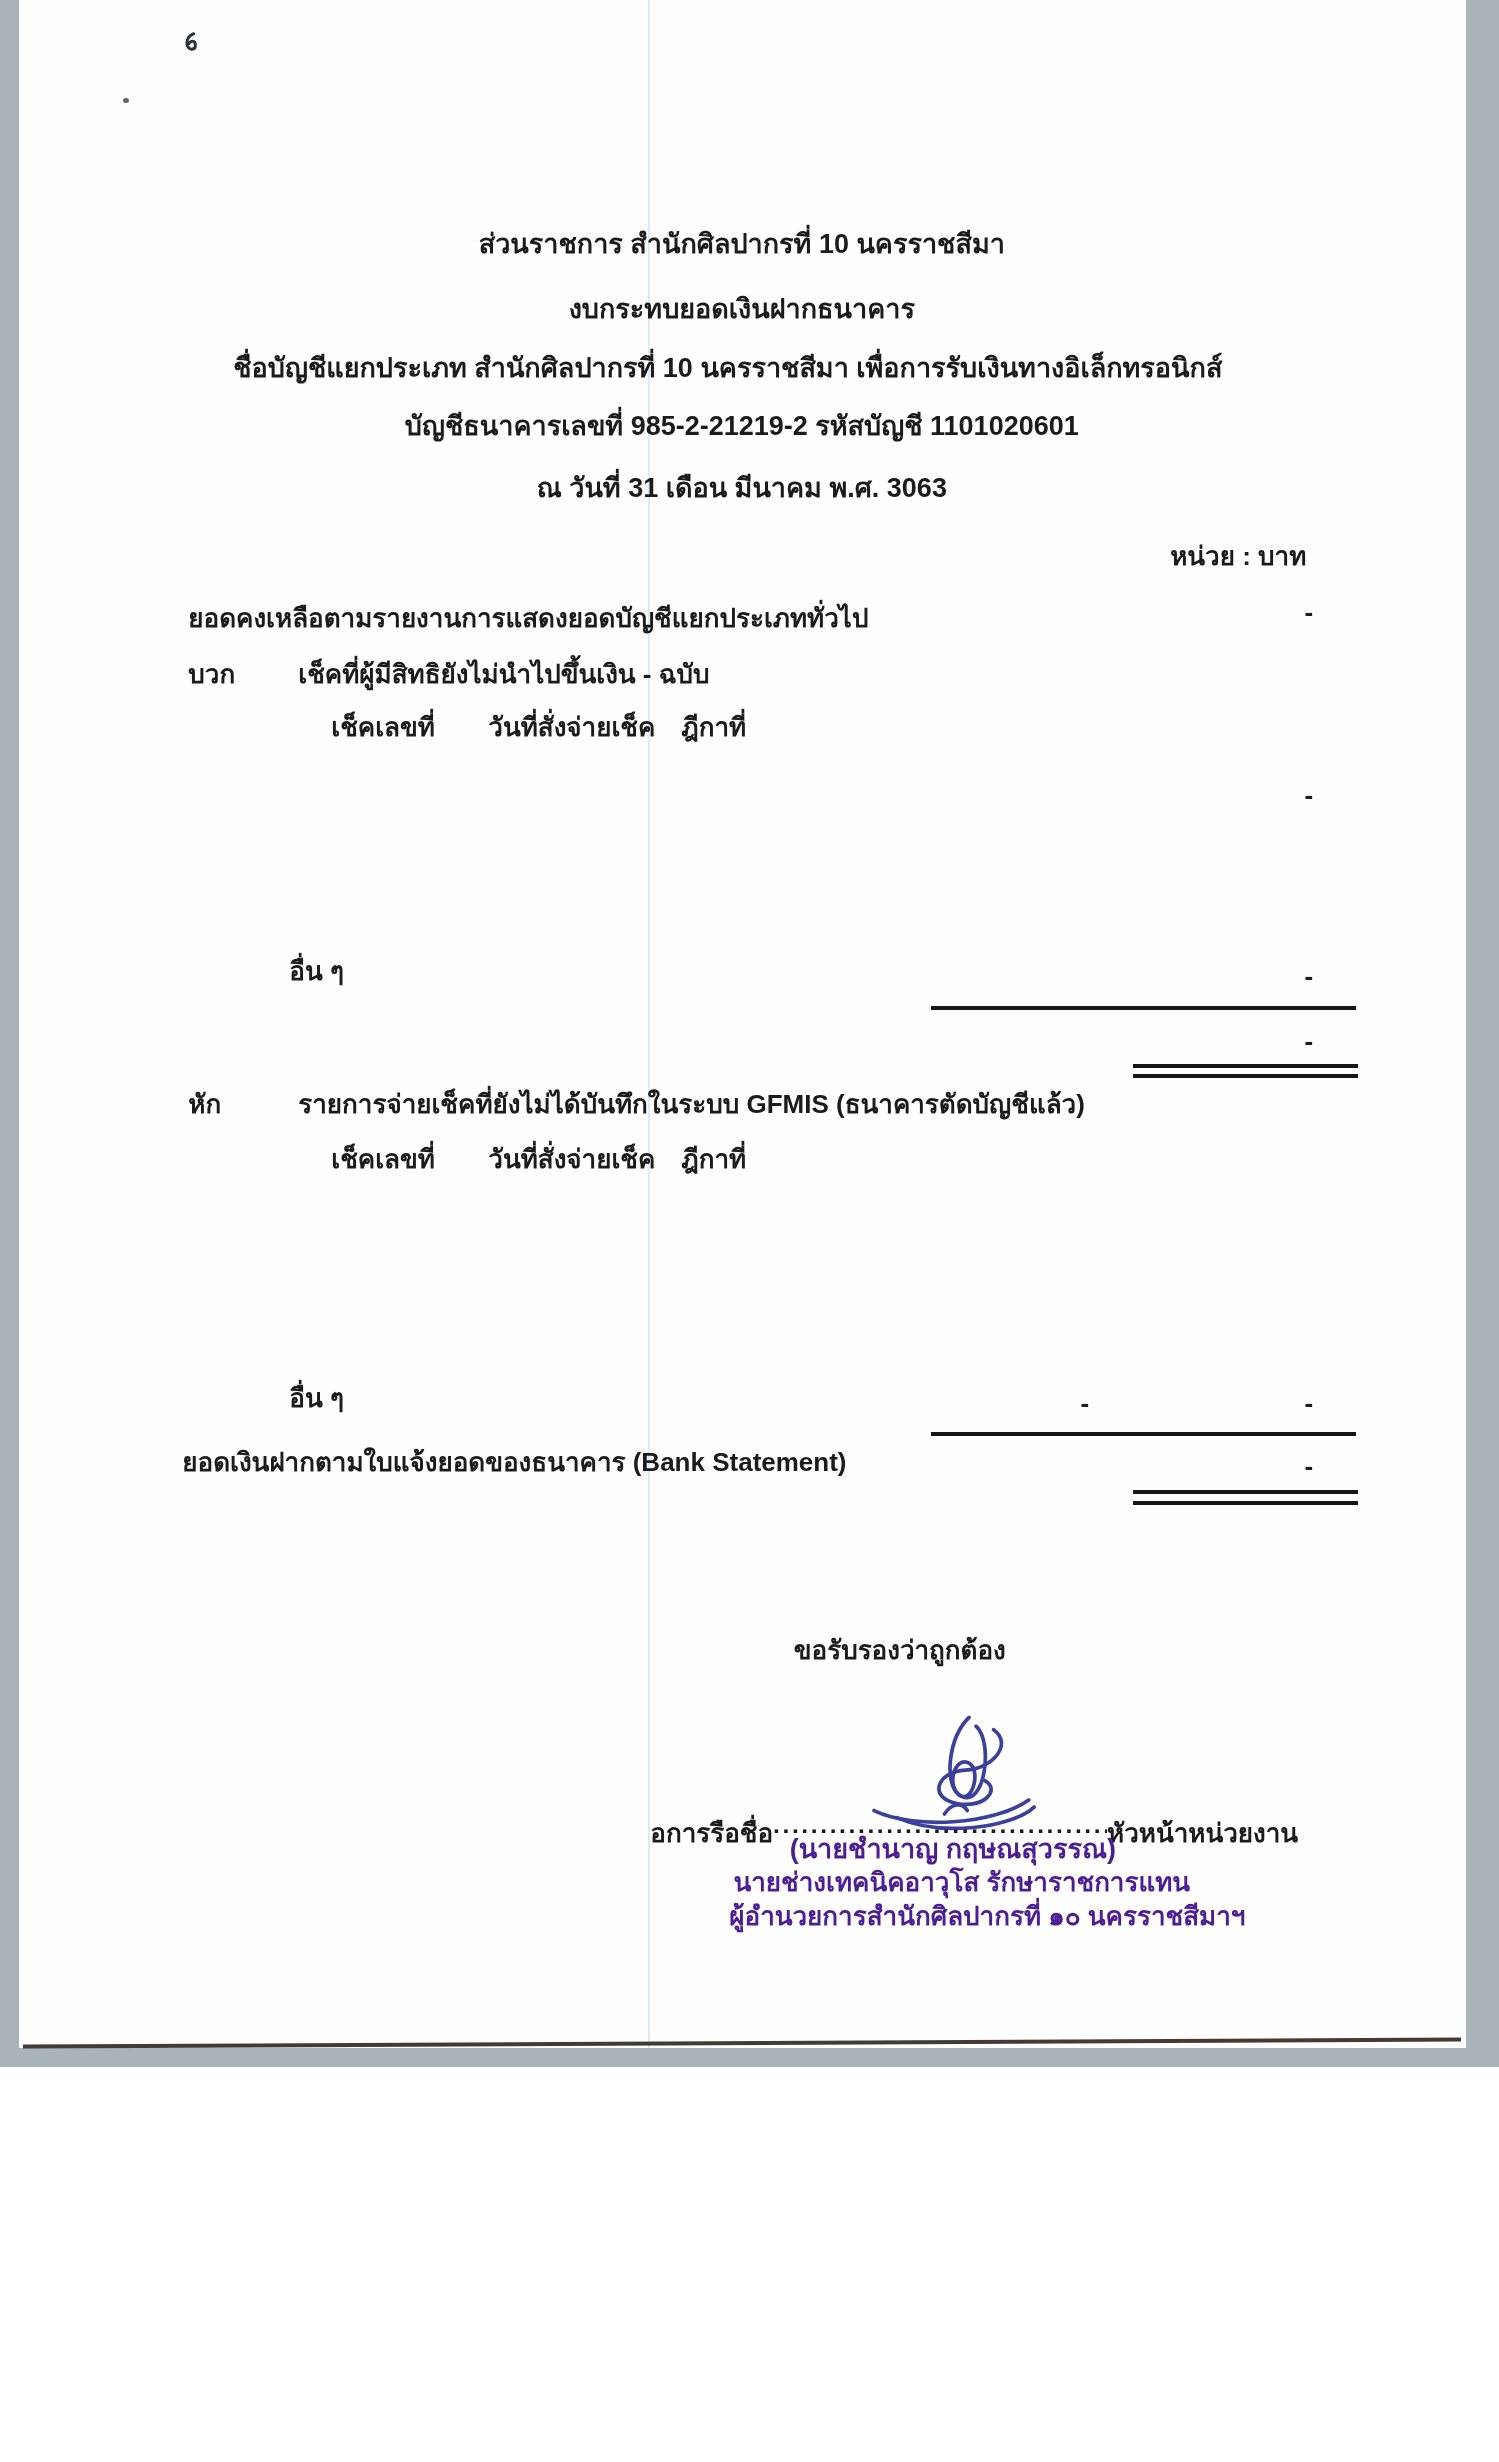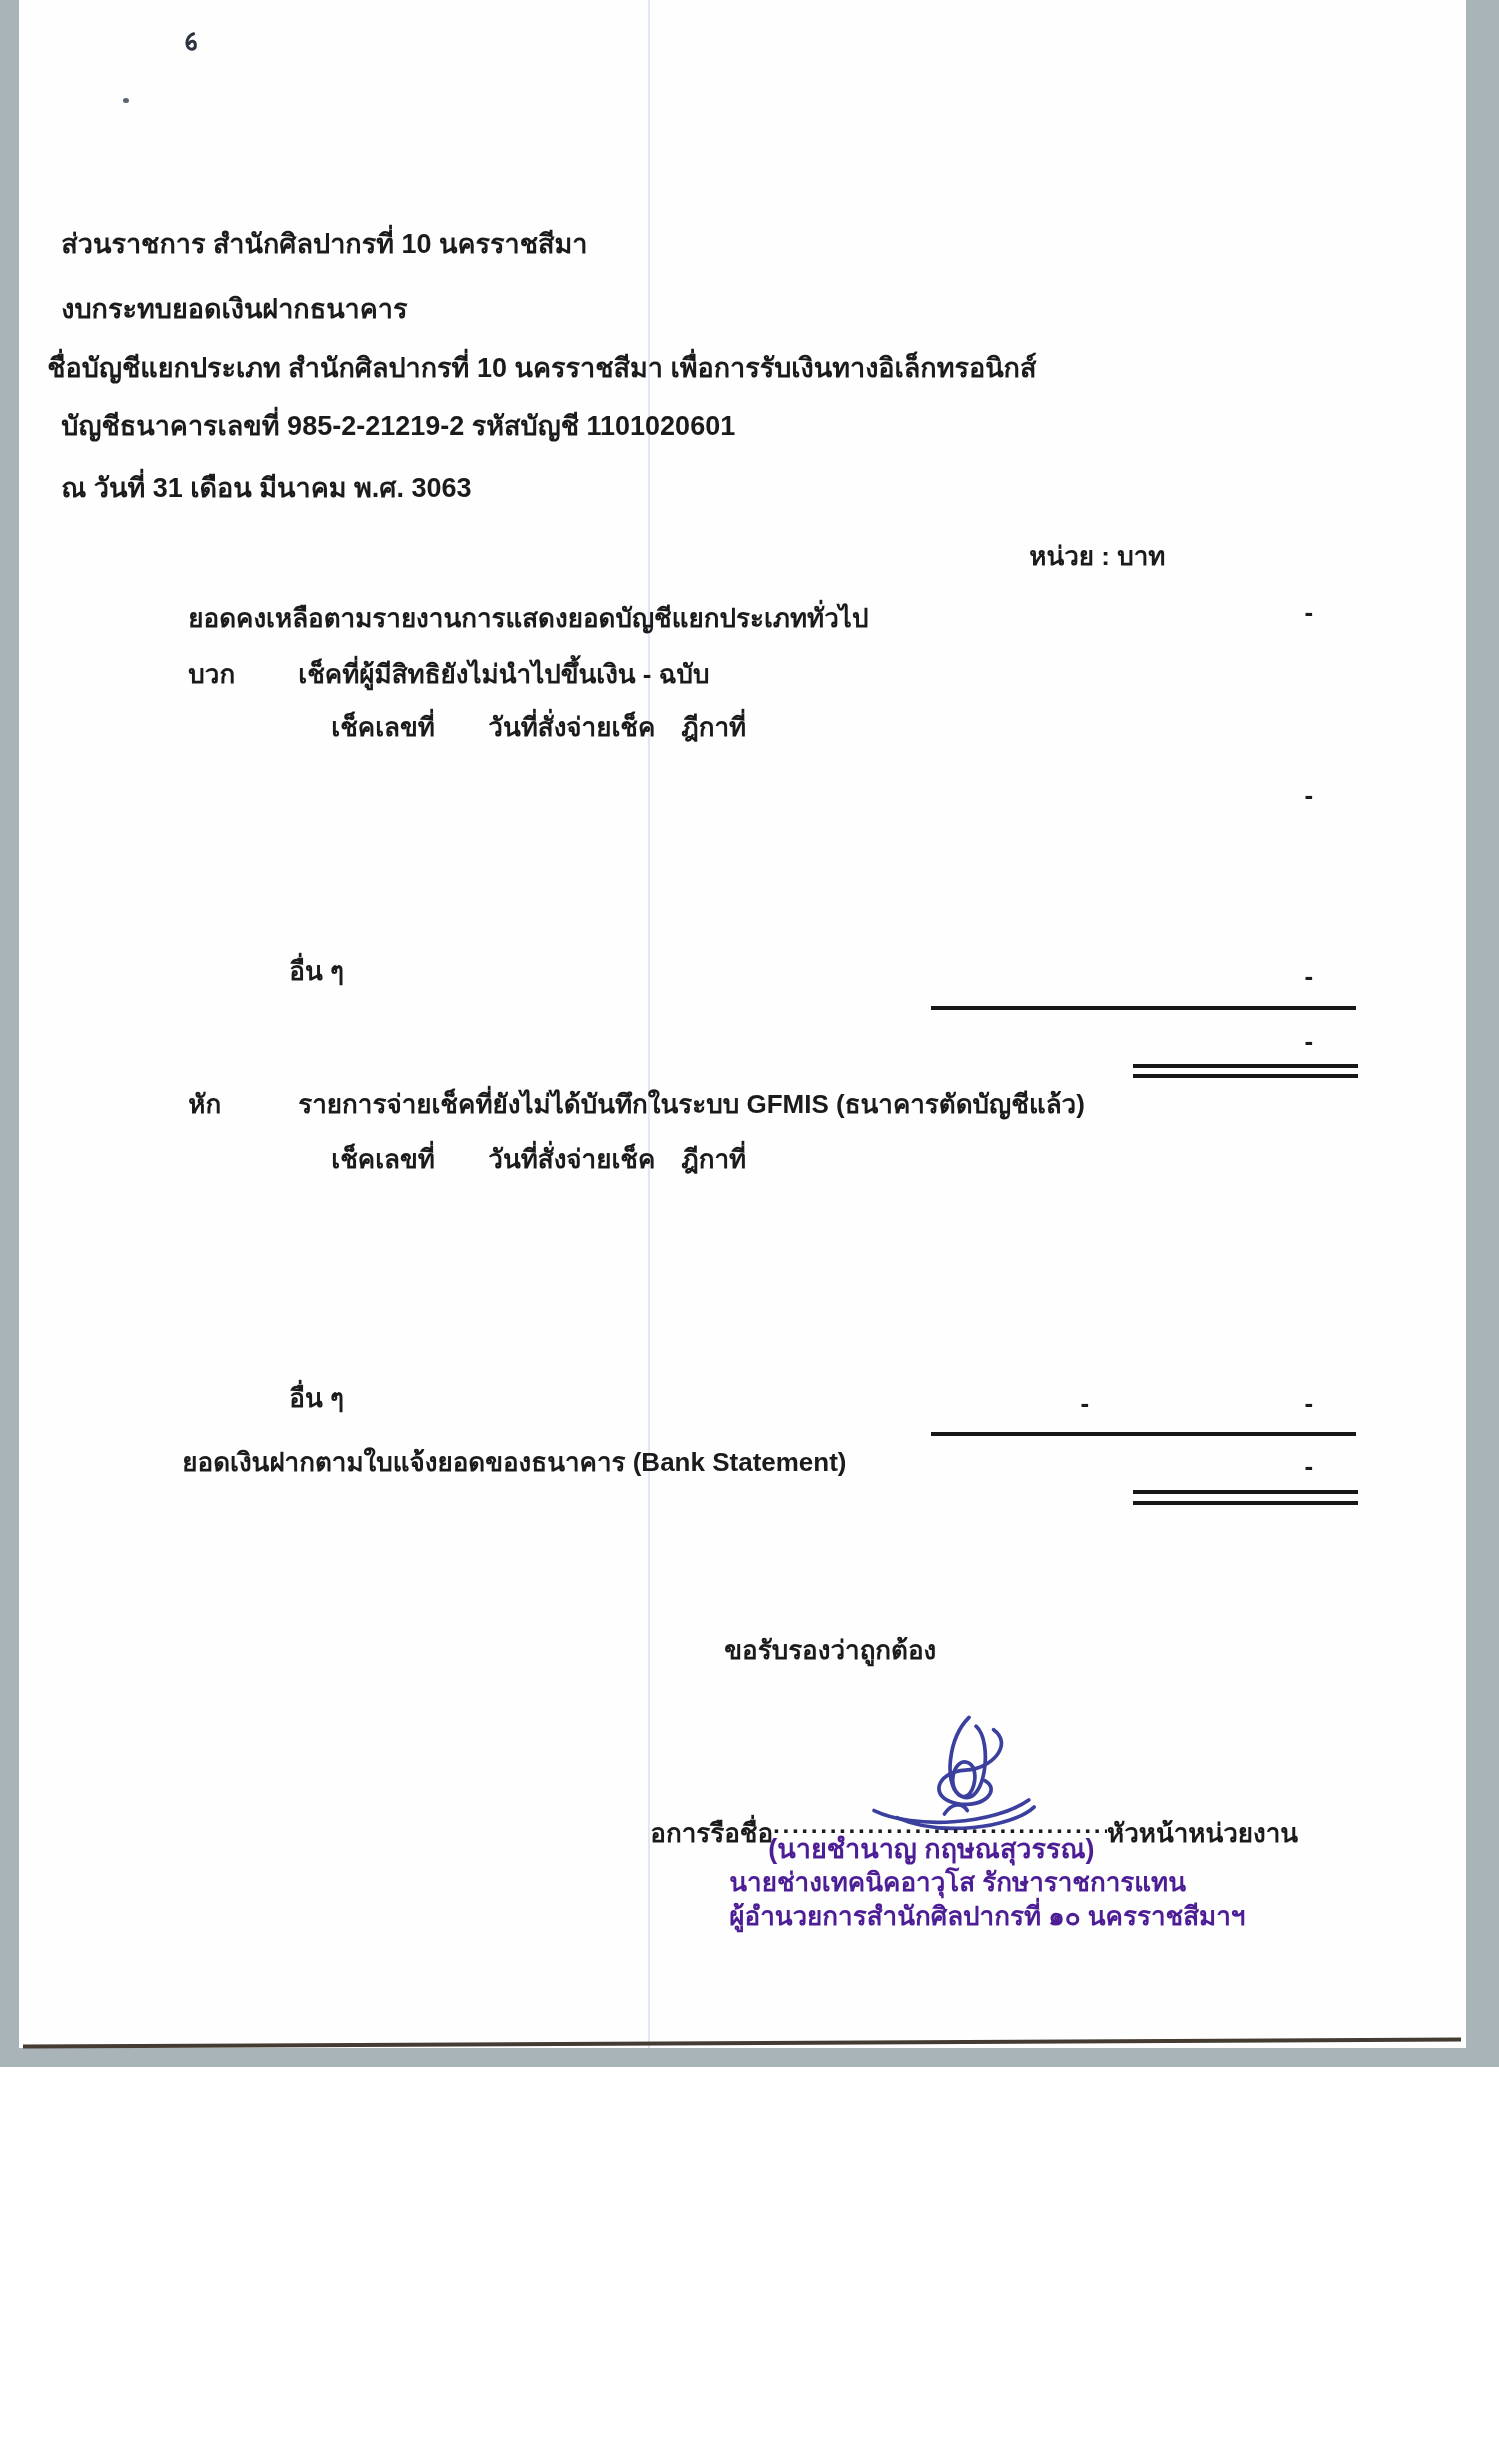--- a/index.html
+++ b/index.html
@@ -5,21 +5,21 @@
   html,body{margin:0;padding:0;background:#ffffff;}
   .canvas{position:relative;width:1499px;height:2462px;background:#ffffff;overflow:hidden;
           font-family:"Liberation Sans","DejaVu Sans",sans-serif;color:#1b1b1d;}
   .scan-bg{position:absolute;left:0;top:0;width:1499px;height:2067px;background:#a9b4b9;}
   .paper{position:absolute;left:19.3px;top:0;width:1447px;height:2048px;background:#fefefe;}
   .paper-edge{position:absolute;left:23px;top:2041px;width:1438px;height:4.4px;background:#44external3b32;
               background:#443b32;transform:rotate(-0.28deg);}
   .fold{position:absolute;left:629px;top:0;width:1.8px;height:2048px;background:#e0e9f1;}
   .t{position:absolute;font-size:26px;font-weight:600;line-height:35px;white-space:nowrap;}
   .hdr{font-size:27px;}
-  .center{text-align:left;}
+  .center{text-align:center;}
   .u{text-underline-offset:6.1px;text-decoration-thickness:1.8px;}
   .amt{position:absolute;left:1241px;width:97px;text-align:center;font-size:26px;font-weight:700;line-height:35px;}
   .amt2{position:absolute;left:1017px;width:97px;text-align:center;font-size:26px;font-weight:700;line-height:35px;}
   .rule{position:absolute;height:3.5px;background:#17171a;}
   .blue{color:#4c1d95;}
   .dots{display:inline-block;width:334px;overflow:hidden;vertical-align:baseline;letter-spacing:2.6px;font-size:24.6px;}
   .sigline{position:absolute;left:631px;top:1807px;font-size:26px;font-weight:600;line-height:35px;white-space:nowrap;}
   .blot1{position:absolute;left:165px;top:32px;width:14px;height:21px;}
   .blot2{position:absolute;left:104px;top:98px;width:6.1px;height:5.3px;background:#5a6570;border-radius:50%;}
 </style>
@@ -34,21 +34,21 @@
     <svg class="blot1" viewBox="0 0 16 24">
       <path d="M11,2 C5,4 2,10 4,16 C6,21 13,21 13,15 C13,10 8,9 6,13" fill="none" stroke="#2a3340" stroke-width="3.4" stroke-linecap="round"></path>
     </svg>
     <div class="blot2"></div>
 
     <div class="t hdr center" style="left:42px;top:227px;width:1361px;">ส่วนราชการ สำนักศิลปากรที่ 10 นครราชสีมา</div>
     <div class="t hdr center" style="left:42px;top:292px;width:1361px;">งบกระทบยอดเงินฝากธนาคาร</div>
     <div class="t hdr center" style="left:28px;top:351px;width:1361px;">ชื่อบัญชีแยกประเภท สำนักศิลปากรที่ 10 นครราชสีมา เพื่อการรับเงินทางอิเล็กทรอนิกส์</div>
     <div class="t hdr center" style="left:42px;top:409px;width:1361px;">บัญชีธนาคารเลขที่  985-2-21219-2 รหัสบัญชี 1101020601</div>
     <div class="t hdr center" style="left:42px;top:471px;width:1361px;">ณ วันที่  31 เดือน  มีนาคม พ.ศ.  3063</div>
-    <div class="t" style="left:1010px;top:539px;width:277px;">หน่วย : บาท</div>
+    <div class="t" style="left:1010px;top:539px;width:277px;text-align:right;">หน่วย : บาท</div>
 
     <div class="t" style="left:169px;top:594px;margin-top:7px;">ยอดคงเหลือตามรายงานการแสดงยอดบัญชีแยกประเภททั่วไป</div>
     <div class="amt" style="top:595px;">-</div>
 
     <div class="t u" style="left:169px;top:657px;">บวก</div>
     <div class="t" style="left:279px;top:657px;">เช็คที่ผู้มีสิทธิยังไม่นำไปขึ้นเงิน  - ฉบับ</div>
 
     <div class="t u" style="left:312px;top:710px;">เช็คเลขที่</div>
     <div class="t u" style="left:469px;top:710px;">วันที่สั่งจ่ายเช็ค</div>
     <div class="t u" style="left:662px;top:710px;">ฎีกาที่</div>

